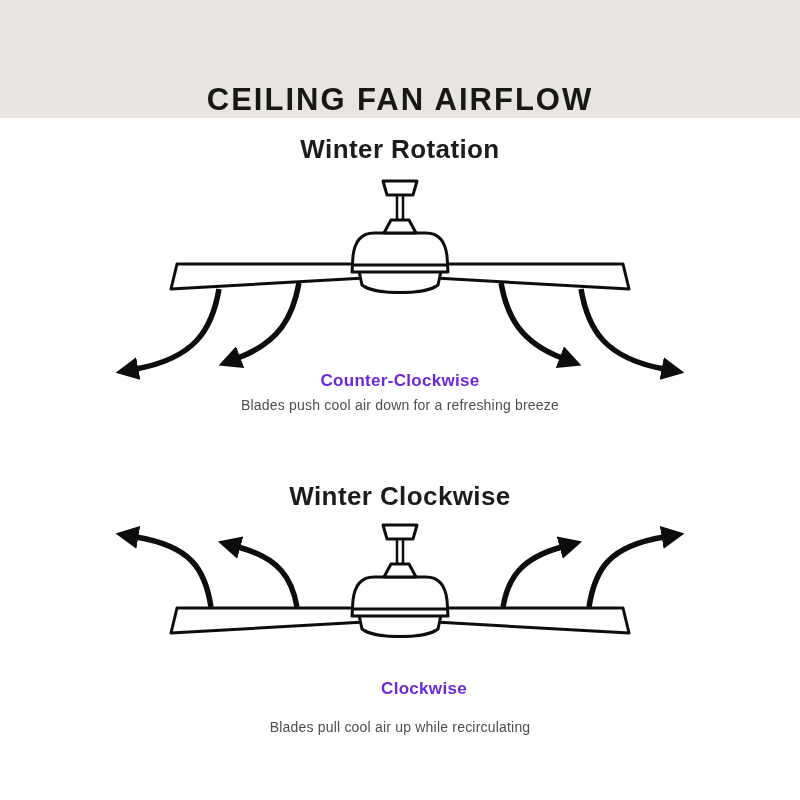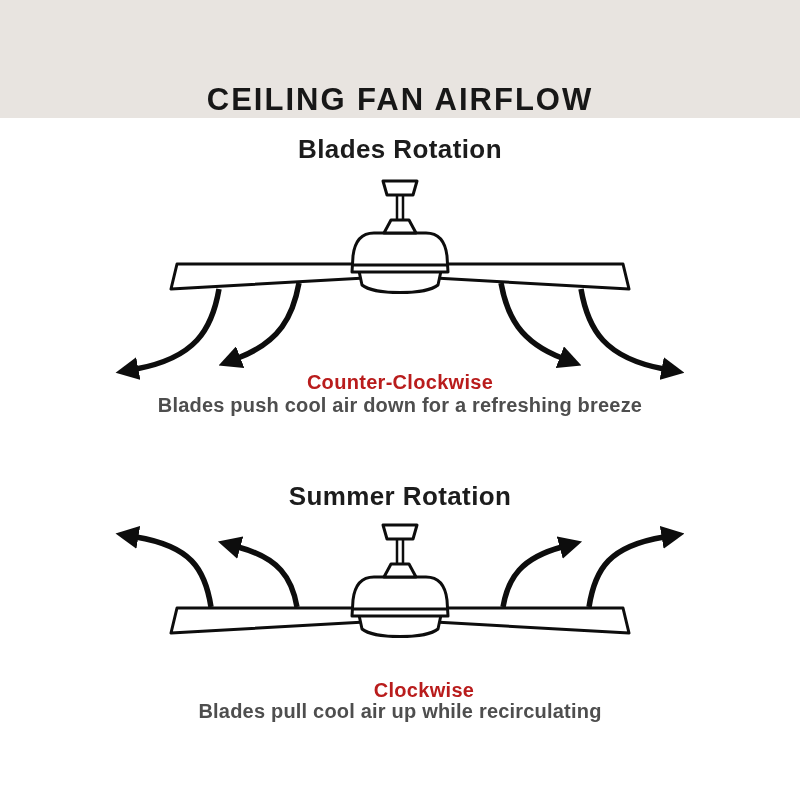--- a/index.html
+++ b/index.html
@@ -21,25 +21,25 @@
   }
   .diagram-canvas{
     position:absolute;left:0;top:0;width:800px;height:800px;
     display:block;
   }
   .txt{
     position:absolute;left:0;right:0;text-align:center;color:#1c1c1c;
   }
   .section-title{top:134px;font-size:26px;font-weight:600;letter-spacing:.4px;}
   .section-title.winter{top:481px;}
-  .direction-label{top:371px;font-size:20px;font-weight:600;letter-spacing:.3px;color:#b91c1c;}
+  .direction-label{top:371px;font-size:17px;font-weight:600;letter-spacing:.3px;color:#6d28d9;}
   .direction-label.winter{top:679px;padding-left:48px;}
-  .section-desc{top:396px;font-size:20px;font-weight:700;color:#4e4e4e;letter-spacing:.2px;line-height:19.5px;}
+  .section-desc{top:396px;font-size:14px;font-weight:400;color:#4e4e4e;letter-spacing:.2px;line-height:19.5px;}
   .section-desc.winter{top:702px;}
-  .section-desc span{display:block;}
+  .section-desc span{display:block;margin-top:16px;}
 </style>
 </head>
 <body>
 
 <div class="page">
 
   <div class="header-band">
     <h1 class="page-title">CEILING FAN AIRFLOW</h1>
   </div>
 
@@ -70,23 +70,23 @@
 
     <use href="#fan" y="344"></use>
     <g fill="none" stroke="#0d0d0d" stroke-width="5.5">
       <path d="M211,607 C205,568 190,546 136,537" marker-end="url(#ah)"></path>
       <path d="M297,607 C292,578 279,558 238,547" marker-end="url(#ah)"></path>
       <path d="M503,607 C508,578 521,558 562,547" marker-end="url(#ah)"></path>
       <path d="M589,607 C595,568 610,546 664,537" marker-end="url(#ah)"></path>
     </g>
   </svg>
 
-  <div class="txt section-title">Blades Rotation</div>
+  <div class="txt section-title">Winter Rotation</div>
   <div class="txt direction-label">Counter-Clockwise</div>
   <div class="txt section-desc">Blades push cool air down for a refreshing breeze</div>
 
-  <div class="txt section-title winter">Summer Rotation</div>
+  <div class="txt section-title winter">Winter Clockwise</div>
   <div class="txt direction-label winter">Clockwise</div>
   <div class="txt section-desc winter">
     <span>Blades pull cool air up while recirculating</span>
   </div>
 
 </div>
 
 </body></html>

